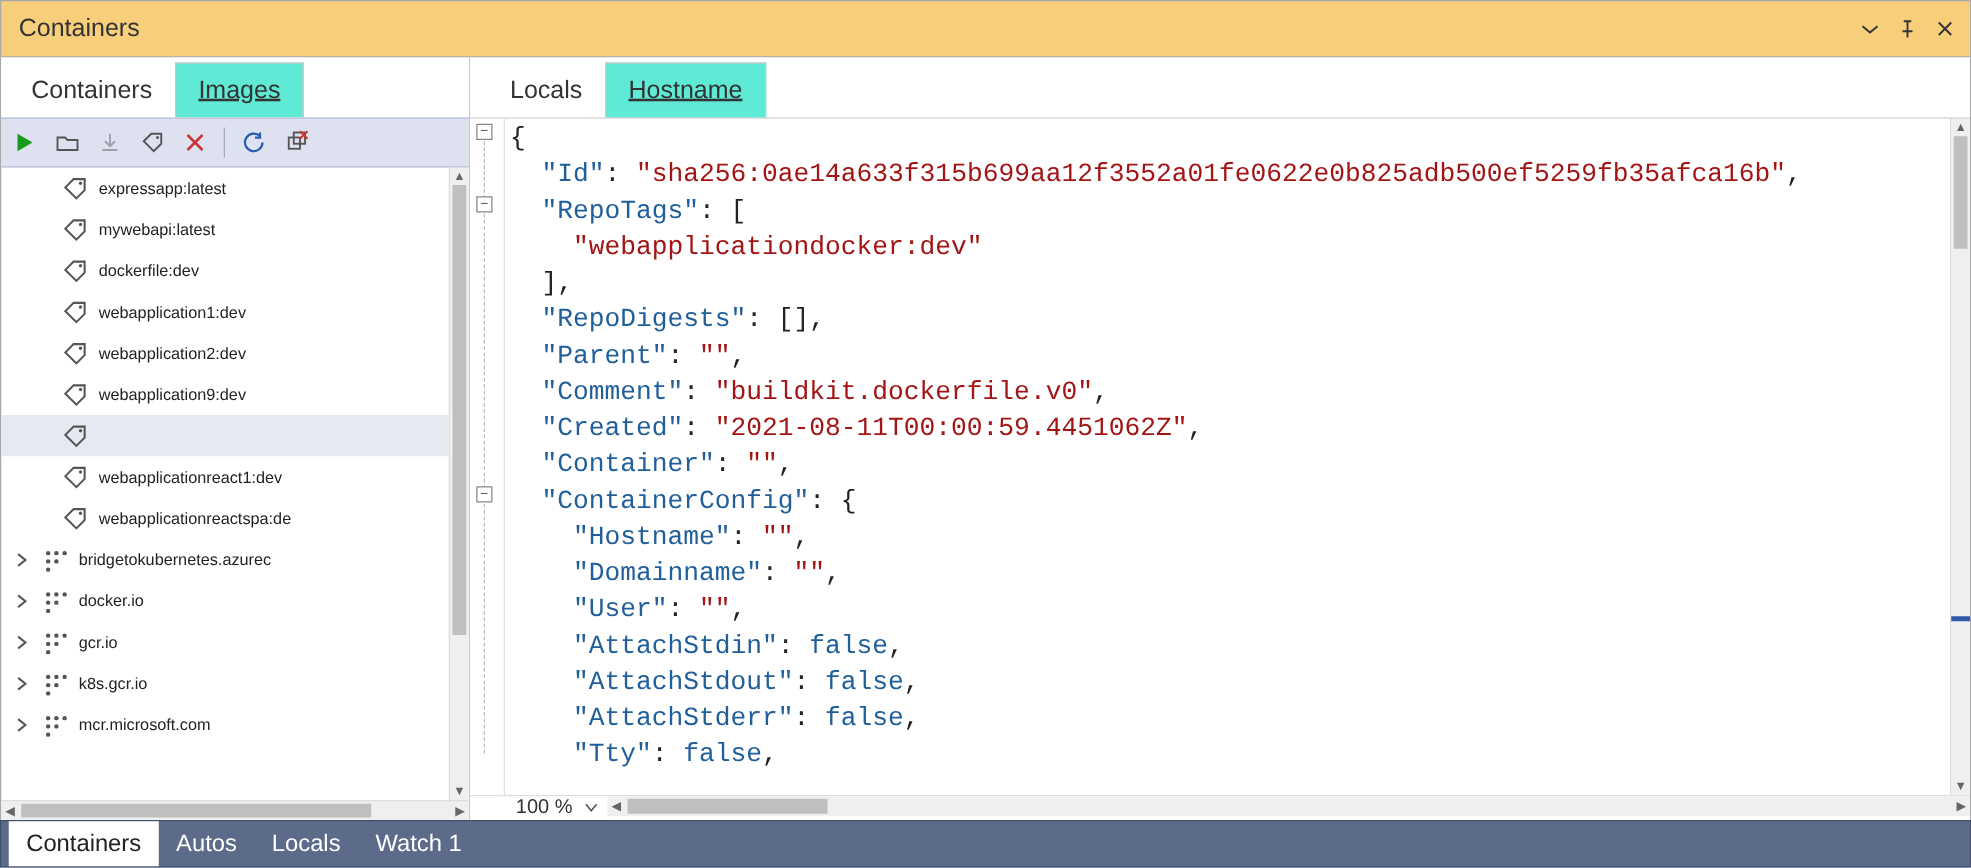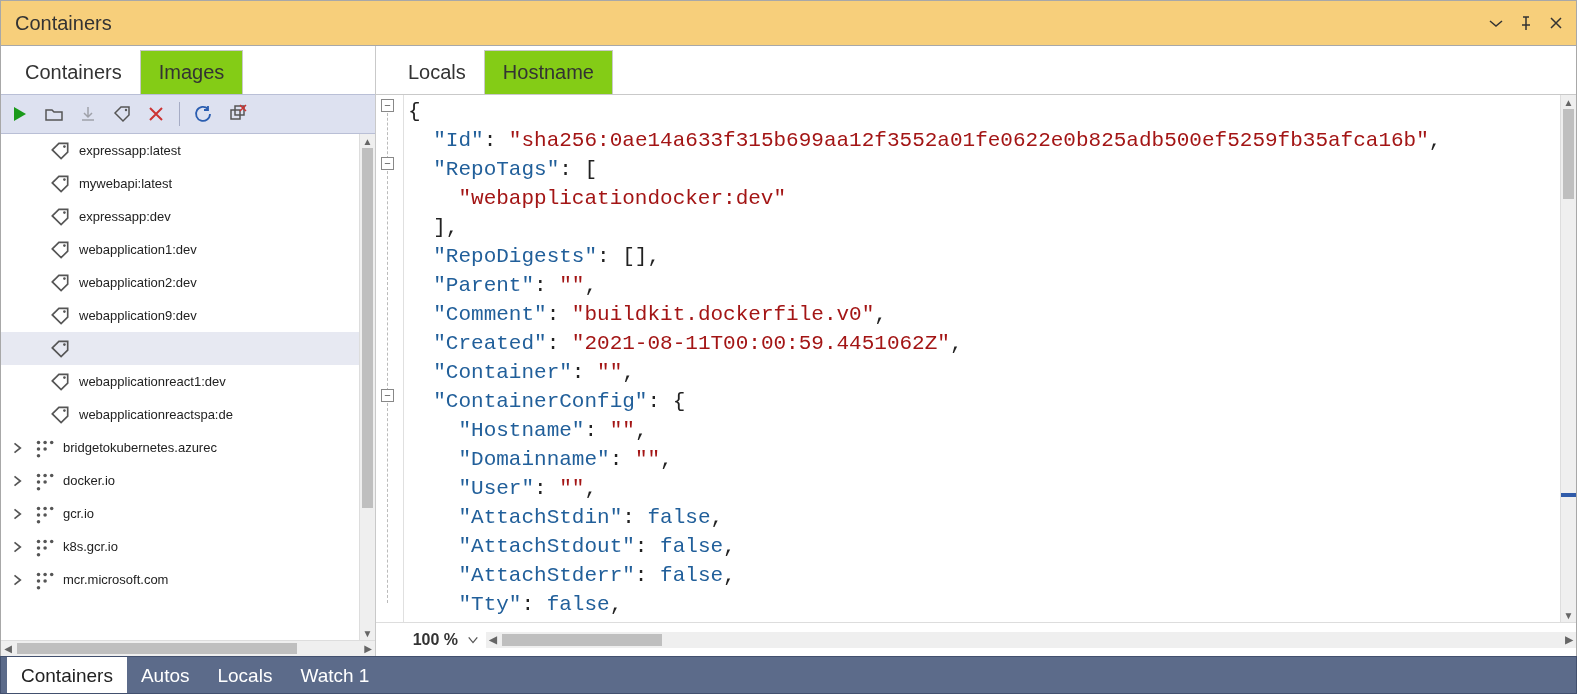--- a/index.html
+++ b/index.html
@@ -65,24 +65,25 @@
     align-items: flex-end;
     padding-left: 6px;
   }
   .tab {
     padding: 10px 18px 10px 18px;
     font-size: 20px;
     color: #333;
     cursor: pointer;
   }
   .tab.active {
-    background: #84cc16;
+    background: #5eead4;
     border-top: 1px solid #c9c9c9;
     border-left: 1px solid #c9c9c9;
     border-right: 1px solid #c9c9c9;
+    text-decoration: underline;
   }
   .toolbar {
     background: #dde1f0;
     height: 40px;
     display: flex;
     align-items: center;
     padding: 0 8px;
     gap: 12px;
     border-top: 1px solid #b9bfd6;
     border-bottom: 1px solid #b9bfd6;
@@ -266,25 +267,24 @@
   }
   .rvscroll .arrow {
     position: absolute; left: 0; right: 0; height: 14px;
     display: flex; align-items: center; justify-content: center;
     color: #666; font-size: 10px;
   }
   .rvscroll .arrow.up { top: 0; }
   .rvscroll .arrow.down { bottom: 0; }
 
   .editor-footer {
-    height: 34px;
-    display: flex;
-    align-items: center;
+    height: 20px;
+    display: flex;
+    align-items: flex-start;
     border-top: 1px solid #ddd;
-    font-weight: bold;
   }
   .zoom {
     width: 110px;
     display: flex;
     align-items: center;
     justify-content: flex-end;
     padding-right: 6px;
     font-size: 16px;
     color: #333;
     gap: 8px;
@@ -412,21 +412,21 @@
               <span>mywebapi:latest</span>
             </div>
             <div class="tree-item">
               <span class="noexp"></span>
               <span class="ico">
                 <svg viewBox="0 0 20 20">
                   <path d="M3 9 L9 3 H17 V11 L11 17 Z" fill="none" stroke="#555" stroke-width="1.5"></path>
                   <circle cx="14" cy="6" r="1.2" fill="#555"></circle>
                 </svg>
               </span>
-              <span>expressapp:dev</span>
+              <span>dockerfile:dev</span>
             </div>
             <div class="tree-item">
               <span class="noexp"></span>
               <span class="ico">
                 <svg viewBox="0 0 20 20">
                   <path d="M3 9 L9 3 H17 V11 L11 17 Z" fill="none" stroke="#555" stroke-width="1.5"></path>
                   <circle cx="14" cy="6" r="1.2" fill="#555"></circle>
                 </svg>
               </span>
               <span>webapplication1:dev</span>

